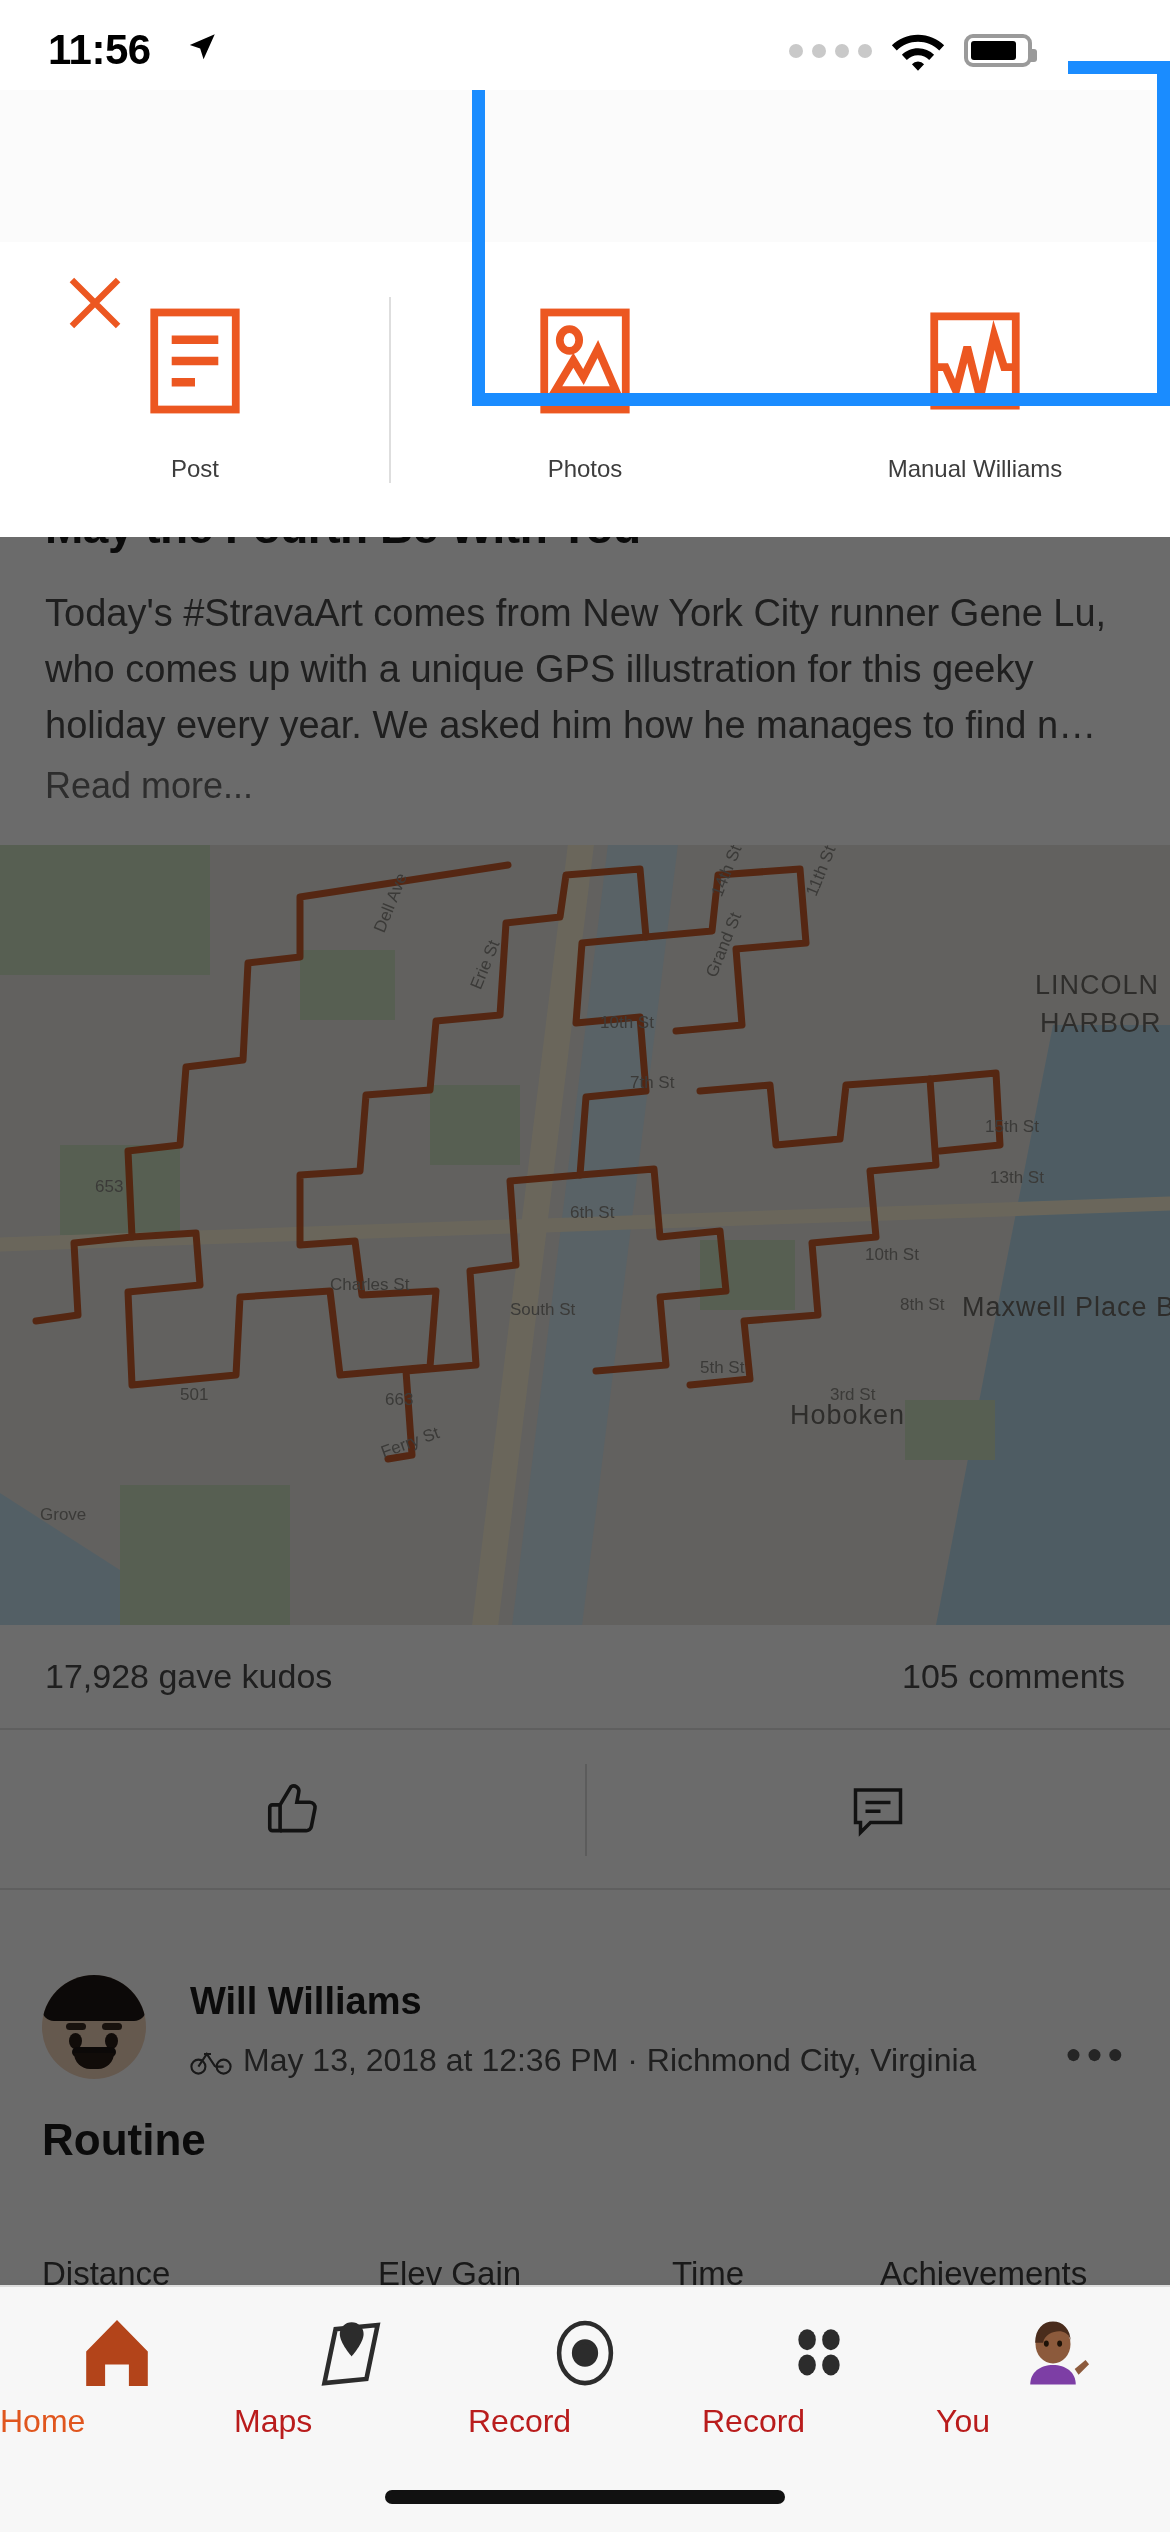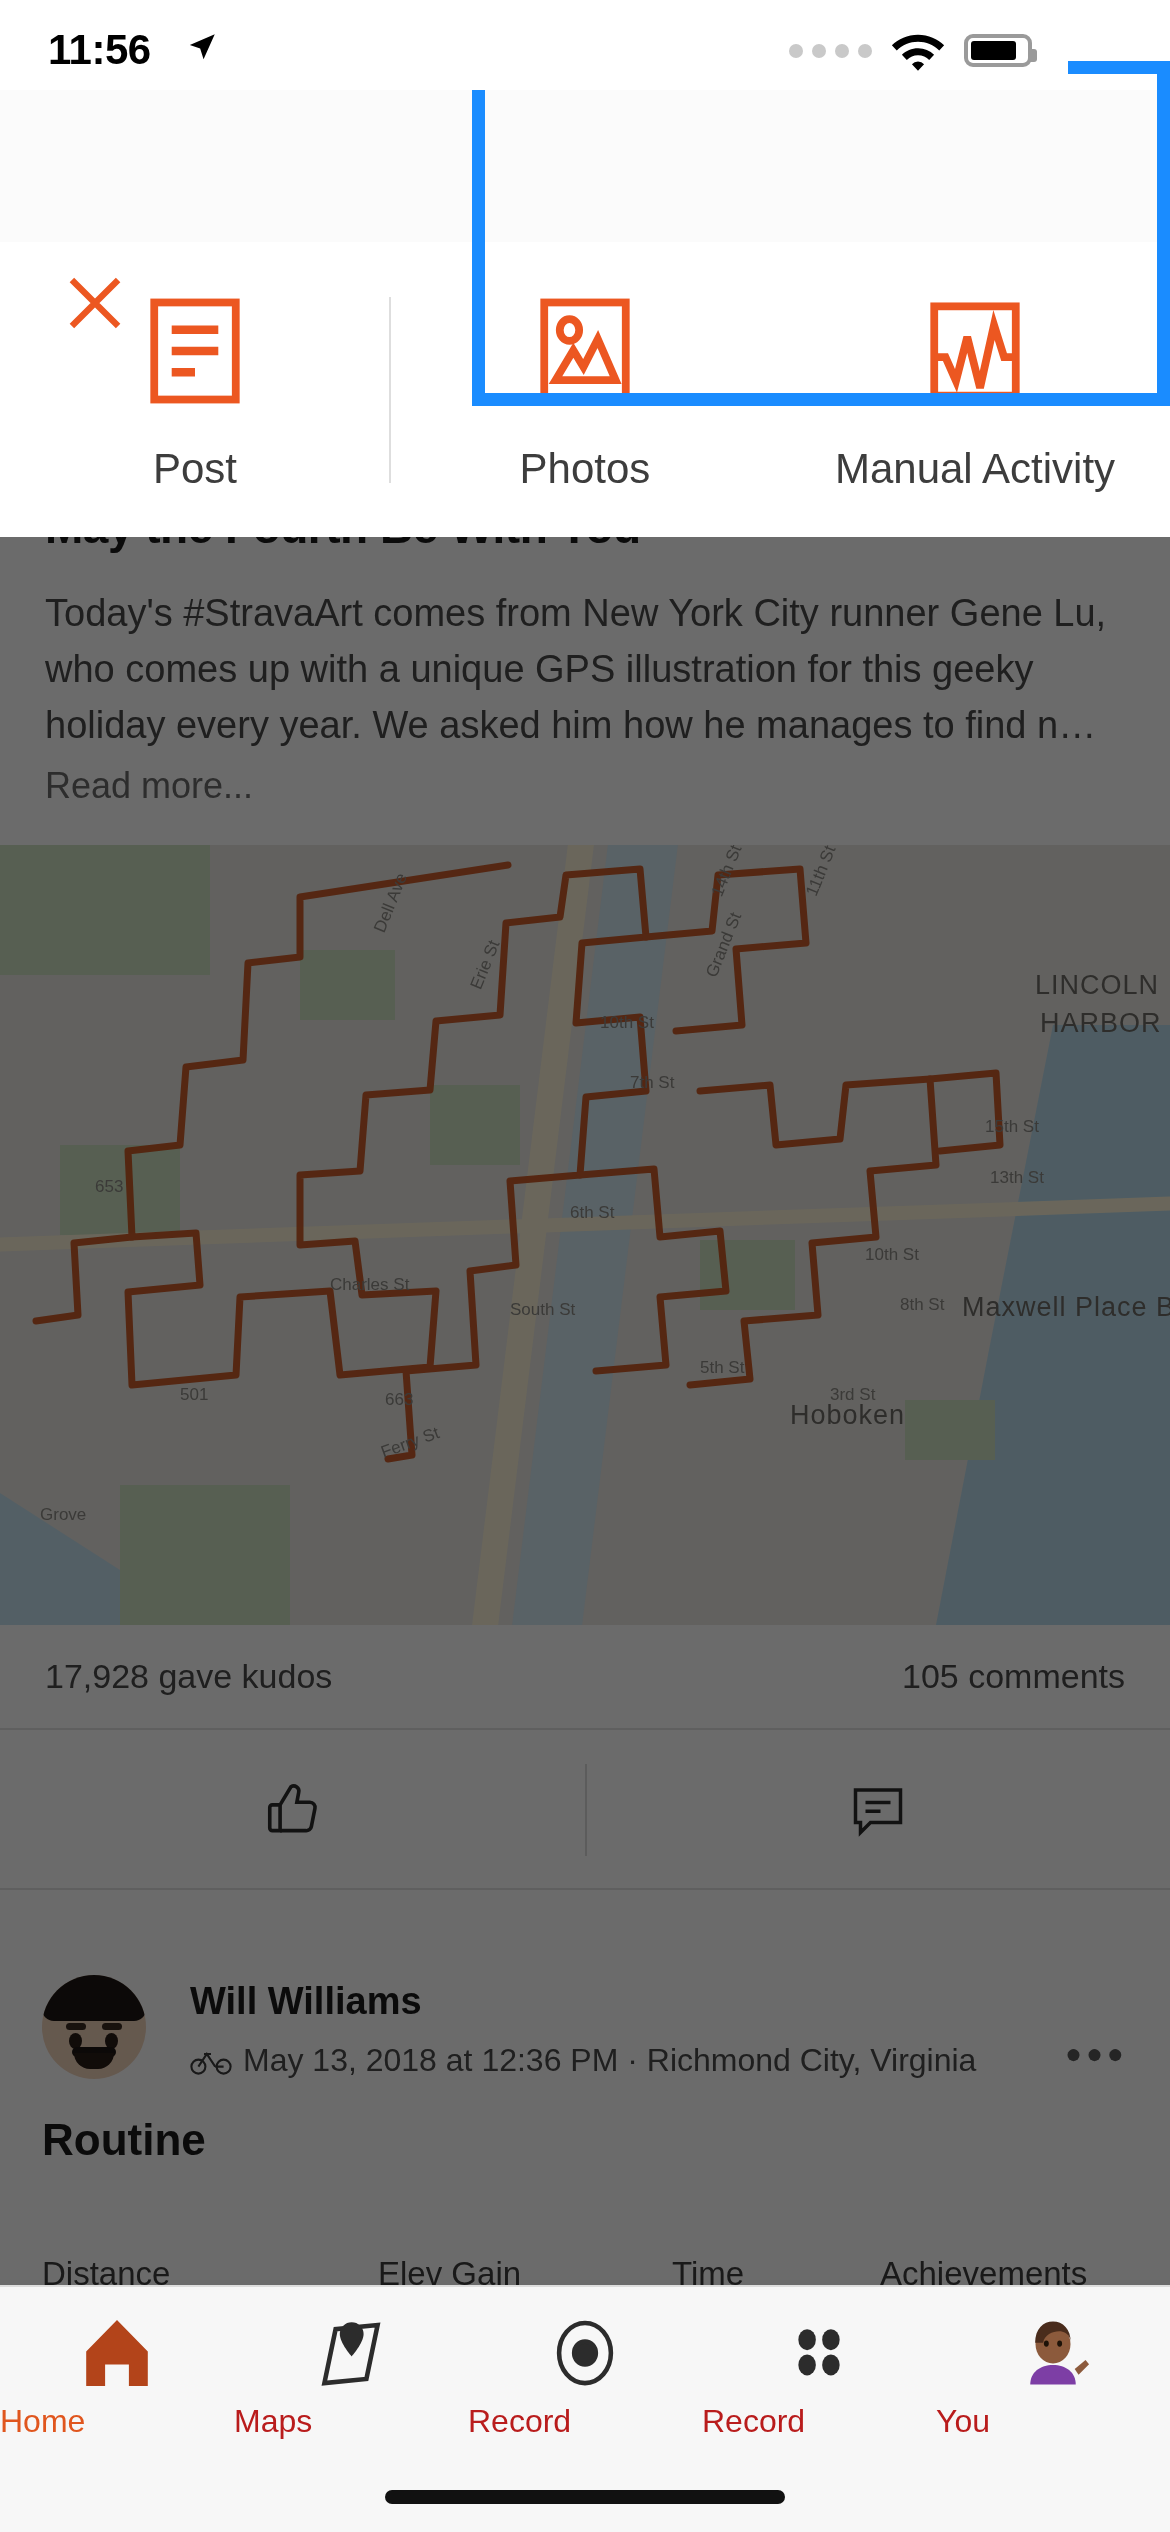--- a/index.html
+++ b/index.html
@@ -181,21 +181,21 @@
   }
   #tabs{
     position:absolute; left:0; top:152px; width:1170px; height:295px;
     background:#ffffff;
   }
   .sheet-tab{
     position:absolute; top:0; width:390px; height:295px;
     display:flex; flex-direction:column; align-items:center; justify-content:center;
   }
   .sheet-tab .ticon{ height:128px; display:flex; align-items:center; justify-content:center; }
-  .sheet-tab .tlabel{ margin-top:30px; font-size:42px; color:#3d3d3d; }
+  .sheet-tab .tlabel{ margin-top:30px; font-size:24px; color:#3d3d3d; }
   .sheet-div{
     position:absolute; top:55px; width:2px; height:186px; background:#dedede;
   }
   #highlight{
     position:absolute; left:472px; top:61px; width:698px; height:345px;
     border:13px solid #1a8cff; background:transparent; z-index:45;
     pointer-events:none;
   }
 </style>
 </head>
@@ -451,21 +451,21 @@
       <div class="tlabel">Photos</div>
     </div>
 
     <div class="sheet-tab" style="left:780px;">
       <div class="ticon">
         <svg width="132" height="132" viewBox="0 0 34 34" fill="none" stroke="#ec5721" stroke-width="2">
           <rect x="6.5" y="5.5" width="21" height="23"></rect>
           <path d="M6.5 18.6h2.9l2.7 6.1 2.9-11.3 3.3 13.1 3.6-16.2 2.6 8.3h3"></path>
         </svg>
       </div>
-      <div class="tlabel">Manual Activity</div>
+      <div class="tlabel">Manual Williams</div>
     </div>
   </div>
 
   <svg id="close-btn" viewBox="0 0 24 24" fill="none" stroke="#ec5721" stroke-width="2.3">
     <path d="M3.6 3.6 20.4 20.4M20.4 3.6 3.6 20.4"></path>
   </svg>
 </div>
 
 <div id="highlight"></div>
 

